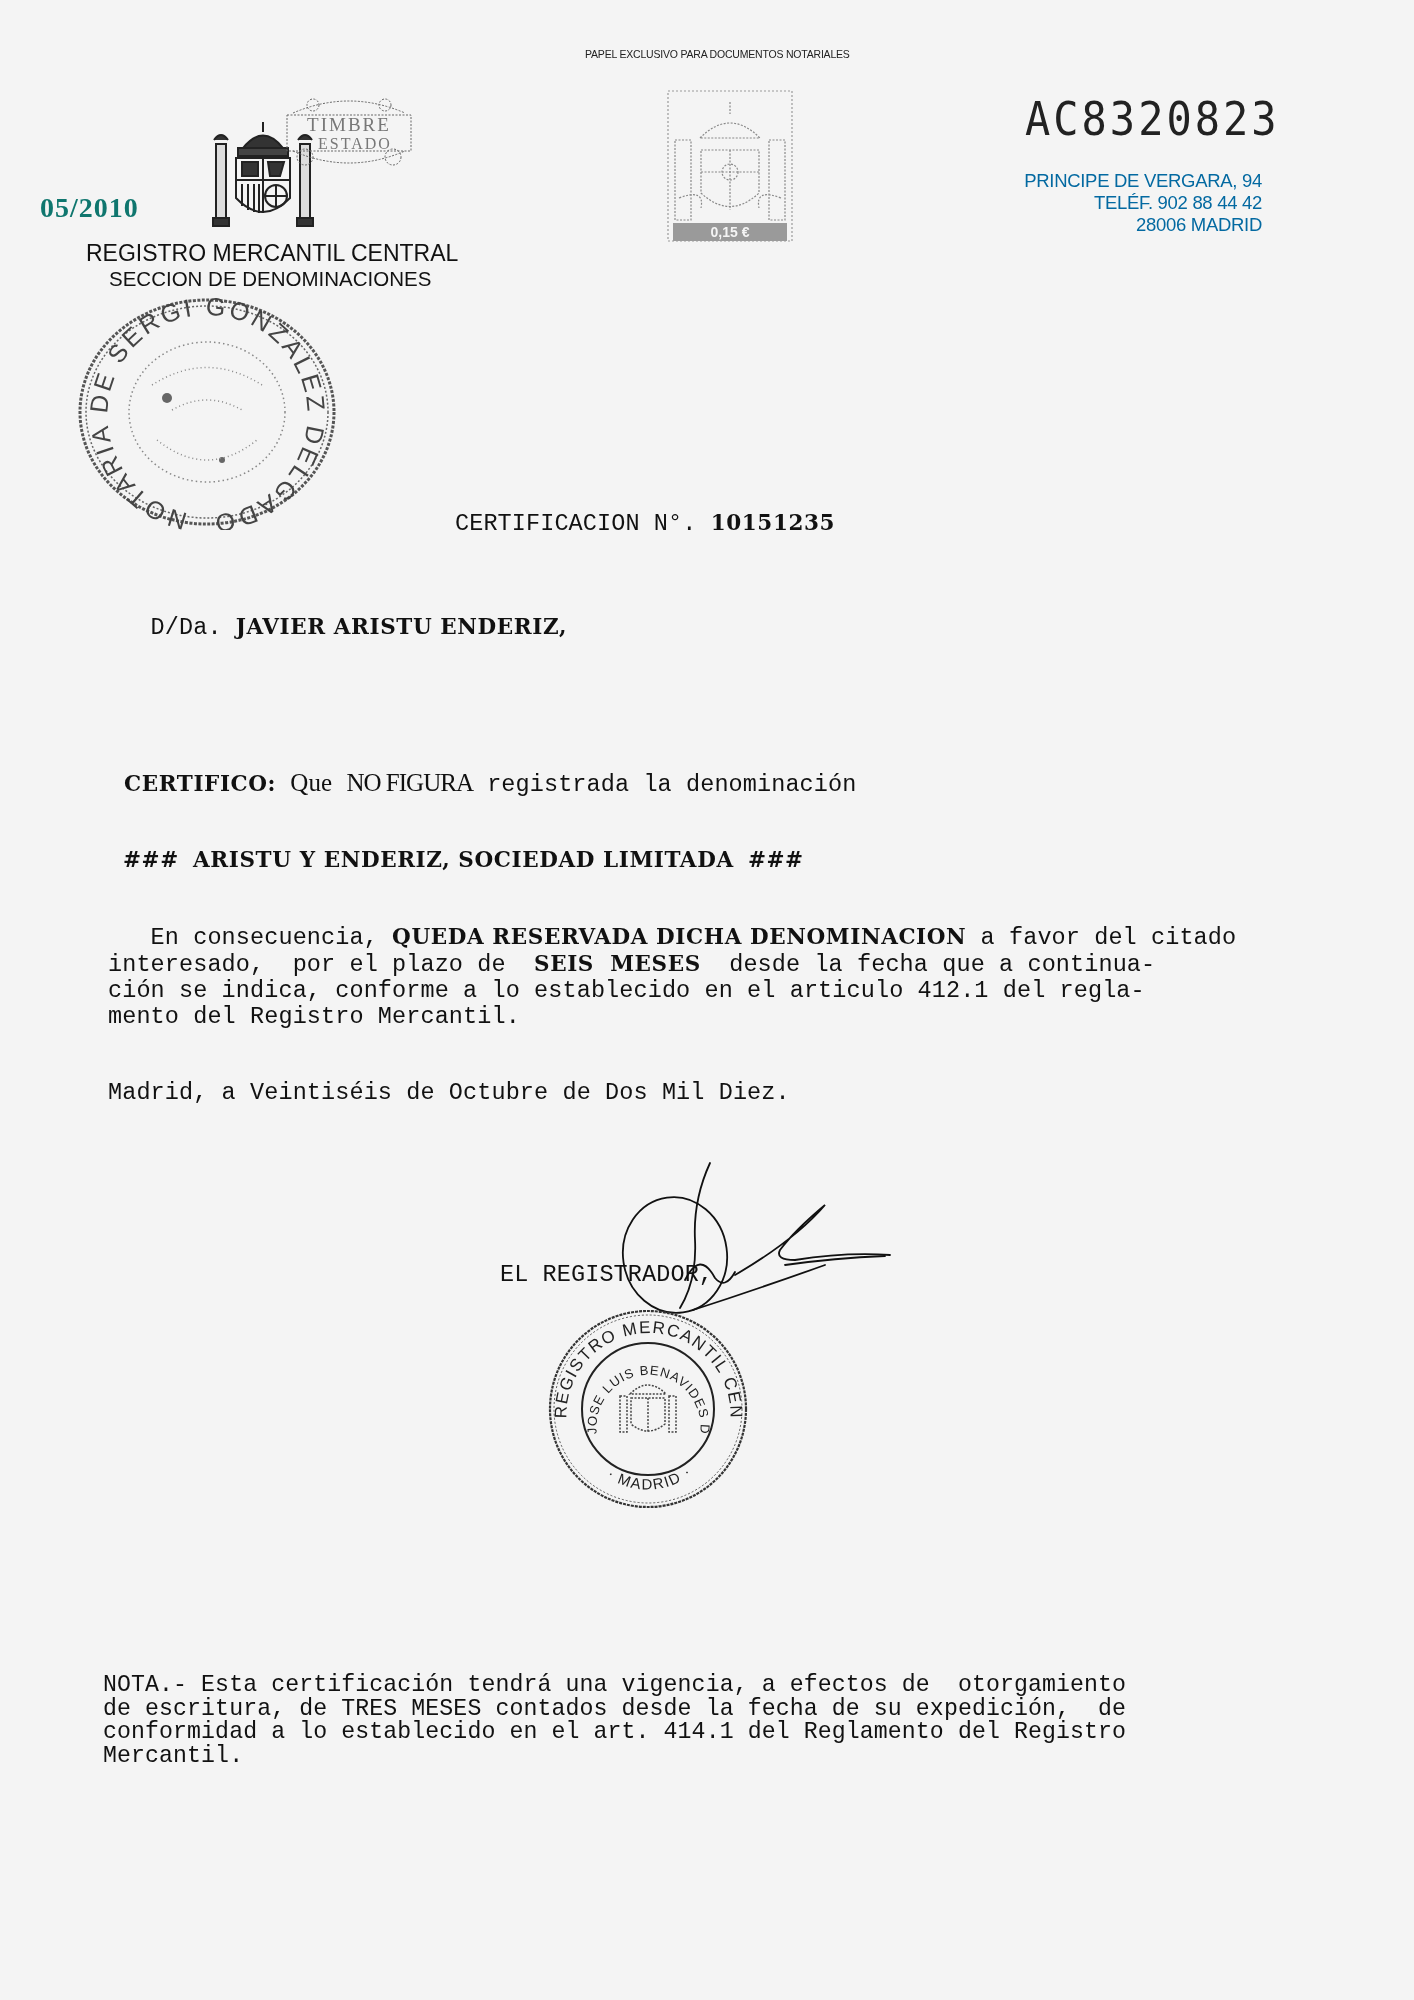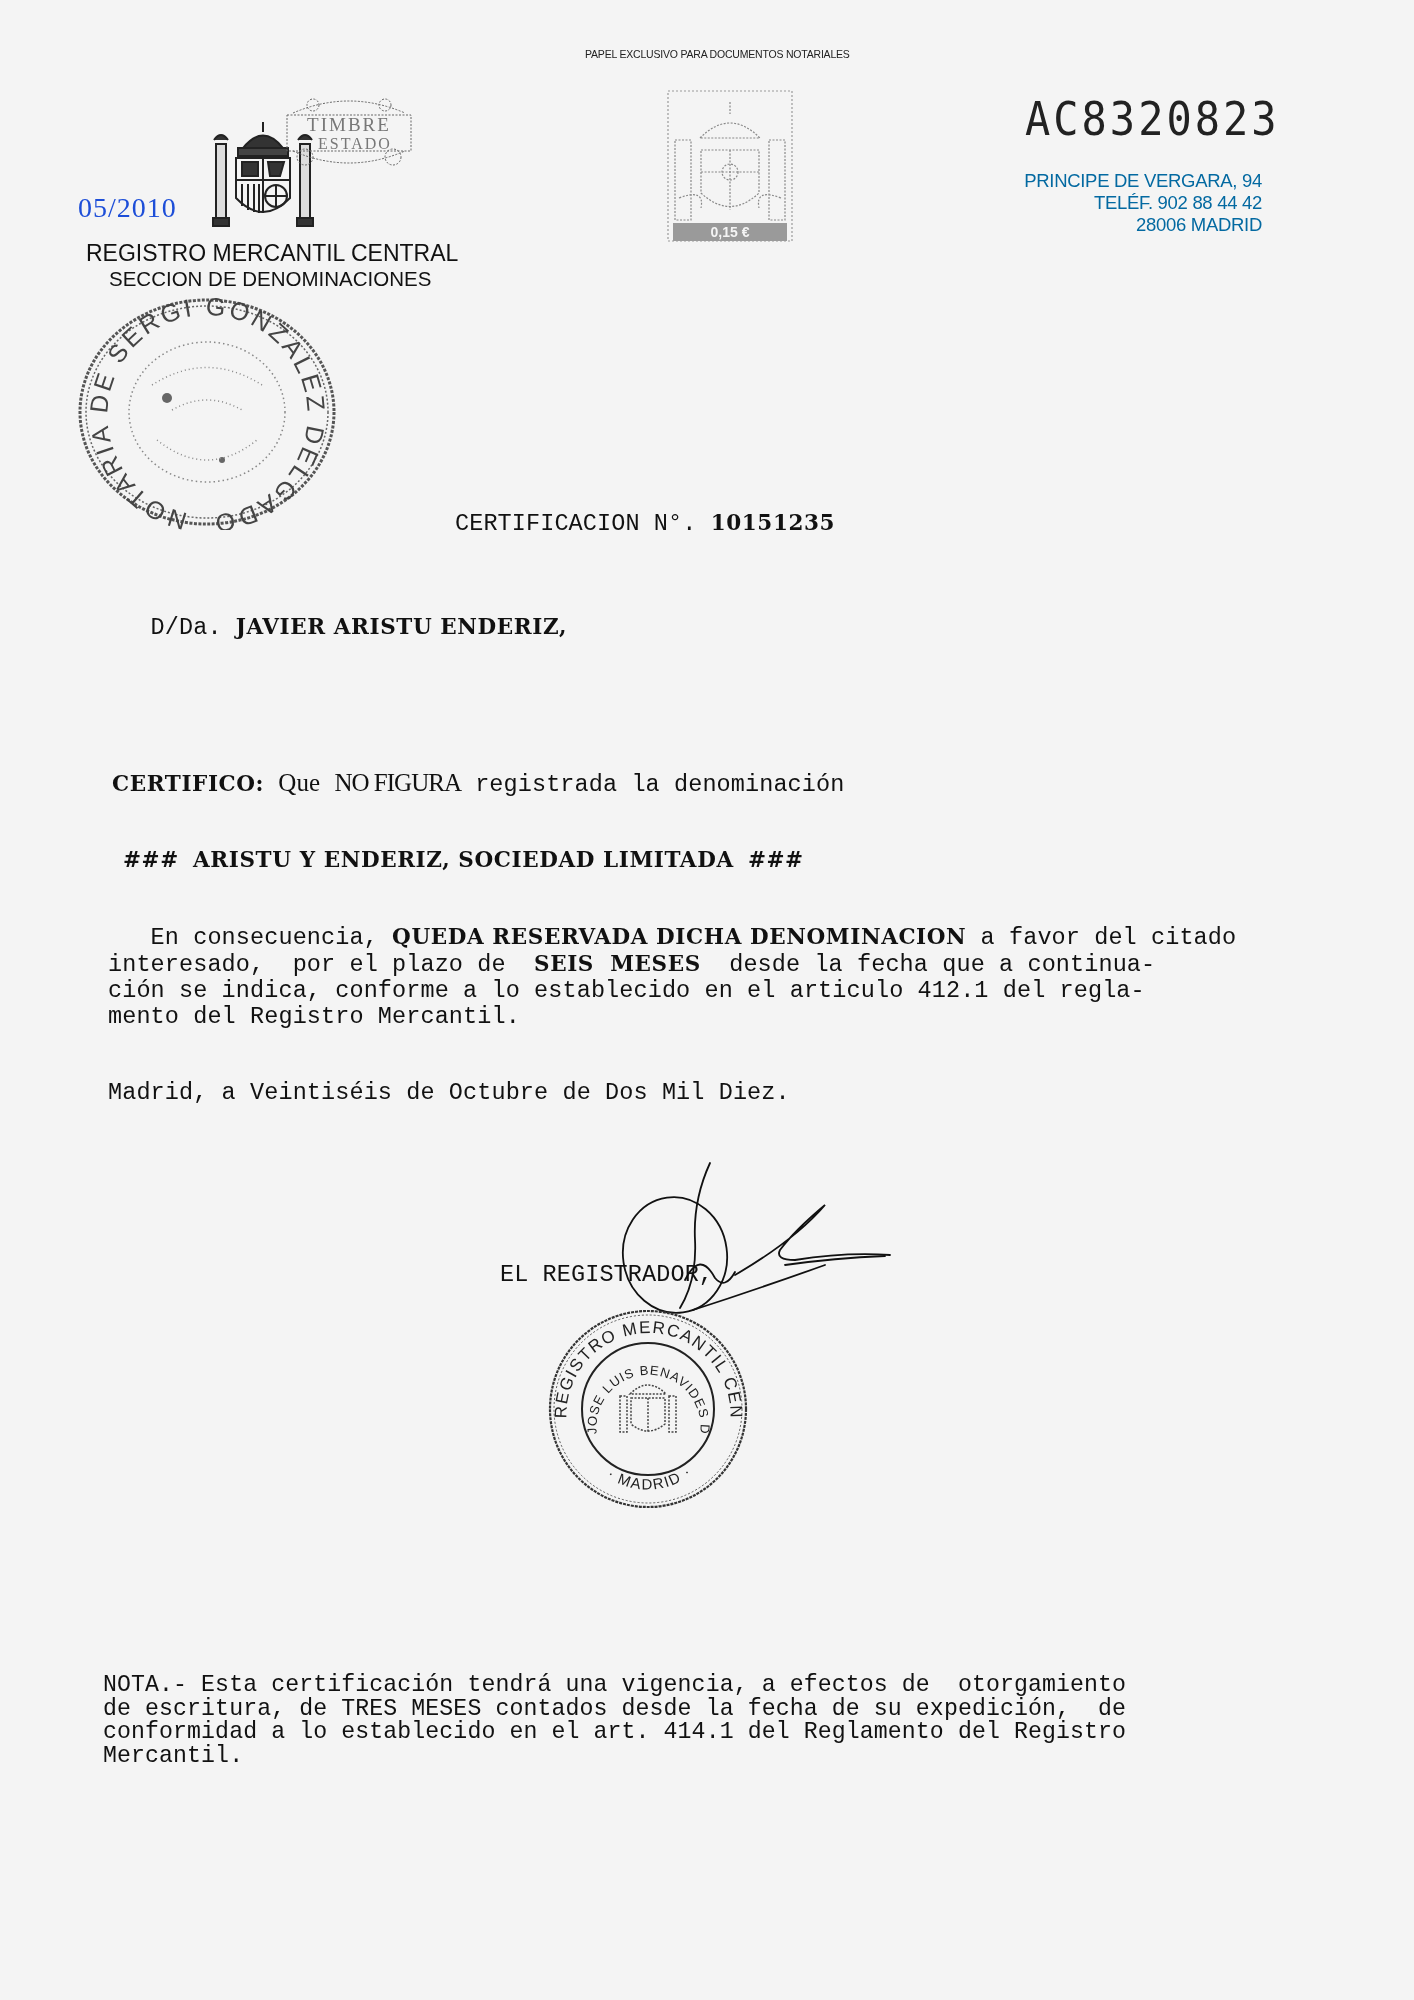--- a/index.html
+++ b/index.html
@@ -14,37 +14,37 @@
   .abs { position: absolute; }
   .sans { font-family: "Liberation Sans", "DejaVu Sans", sans-serif; margin-left: 12px; }
   .serif { font-family: "Liberation Serif", "DejaVu Serif", serif; }
   .mono { font-family: "Liberation Mono", "DejaVu Sans Mono", monospace; }
 
   
   #paper-note { left: 573px; top: 48px; font-size: 10.5px; letter-spacing: -0.2px; color: #222; }
   #serial { left: 1025px; top: 92px; font-size: 42px; letter-spacing: 3px; color: #222;
             font-family: "DejaVu Sans Mono", monospace; font-weight: normal; transform: scaleY(1.1); transform-origin: left top; }
   #address { right: 152px; top: 170px; text-align: right; font-size: 18.5px; line-height: 22px; color: #0369a1; letter-spacing: -0.3px; }
-  #date-code { left: 40px; top: 192px; font-size: 28px; font-weight: normal; letter-spacing: 1px; color: #1d4ed8; margin-left: 38px; }
+  #date-code { left: 40px; top: 192px; font-size: 28px; font-weight: bold; letter-spacing: 1px; color: #0f766e; }
   #registry-title { left: 74px; top: 240px; font-size: 23px; letter-spacing: 0px; color: #111; }
   #registry-sub { left: 97px; top: 267px; font-size: 20.5px; color: #111; text-align: center; }
 
   
   #coat-of-arms { left: 208px; top: 118px; width: 110px; height: 112px; }
   #timbre-estado { left: 283px; top: 93px; width: 132px; height: 78px; }
   #revenue-stamp { left: 665px; top: 88px; width: 130px; height: 170px; }
   #notary-seal { left: 72px; top: 290px; width: 270px; height: 240px; }
   #registry-seal { left: 545px; top: 1306px; width: 205px; height: 205px; }
   #signature { left: 585px; top: 1160px; width: 320px; height: 160px; }
 
   
   .txt { font-size: 23.5px; line-height: 26px; white-space: pre; letter-spacing: 0.1px; }
   #cert-title { left: 455px; top: 510px; font-size: 23.5px; }
   #para1 { left: 108px; top: 614px; }
-  #certifico { left: 112px; top: 770px; }
+  #certifico { left: 124px; top: 770px; }
   #denomination { left: 123px; top: 847px; }
   #para2 { left: 108px; top: 924px; }
   #date-line { left: 108px; top: 1080px; }
   #registrar-label { left: 500px; top: 1262px; }
   #nota { left: 103px; top: 1674px; font-size: 23.2px; line-height: 23.5px; }
 
   .serif-inline { font-family: "Liberation Serif", "DejaVu Serif", serif; font-size: 25px; }
   .dejabold { font-family: "DejaVu Serif", serif; font-weight: bold; font-size: 21.5px; letter-spacing: 0.6px; }
 </style>
 </head>

